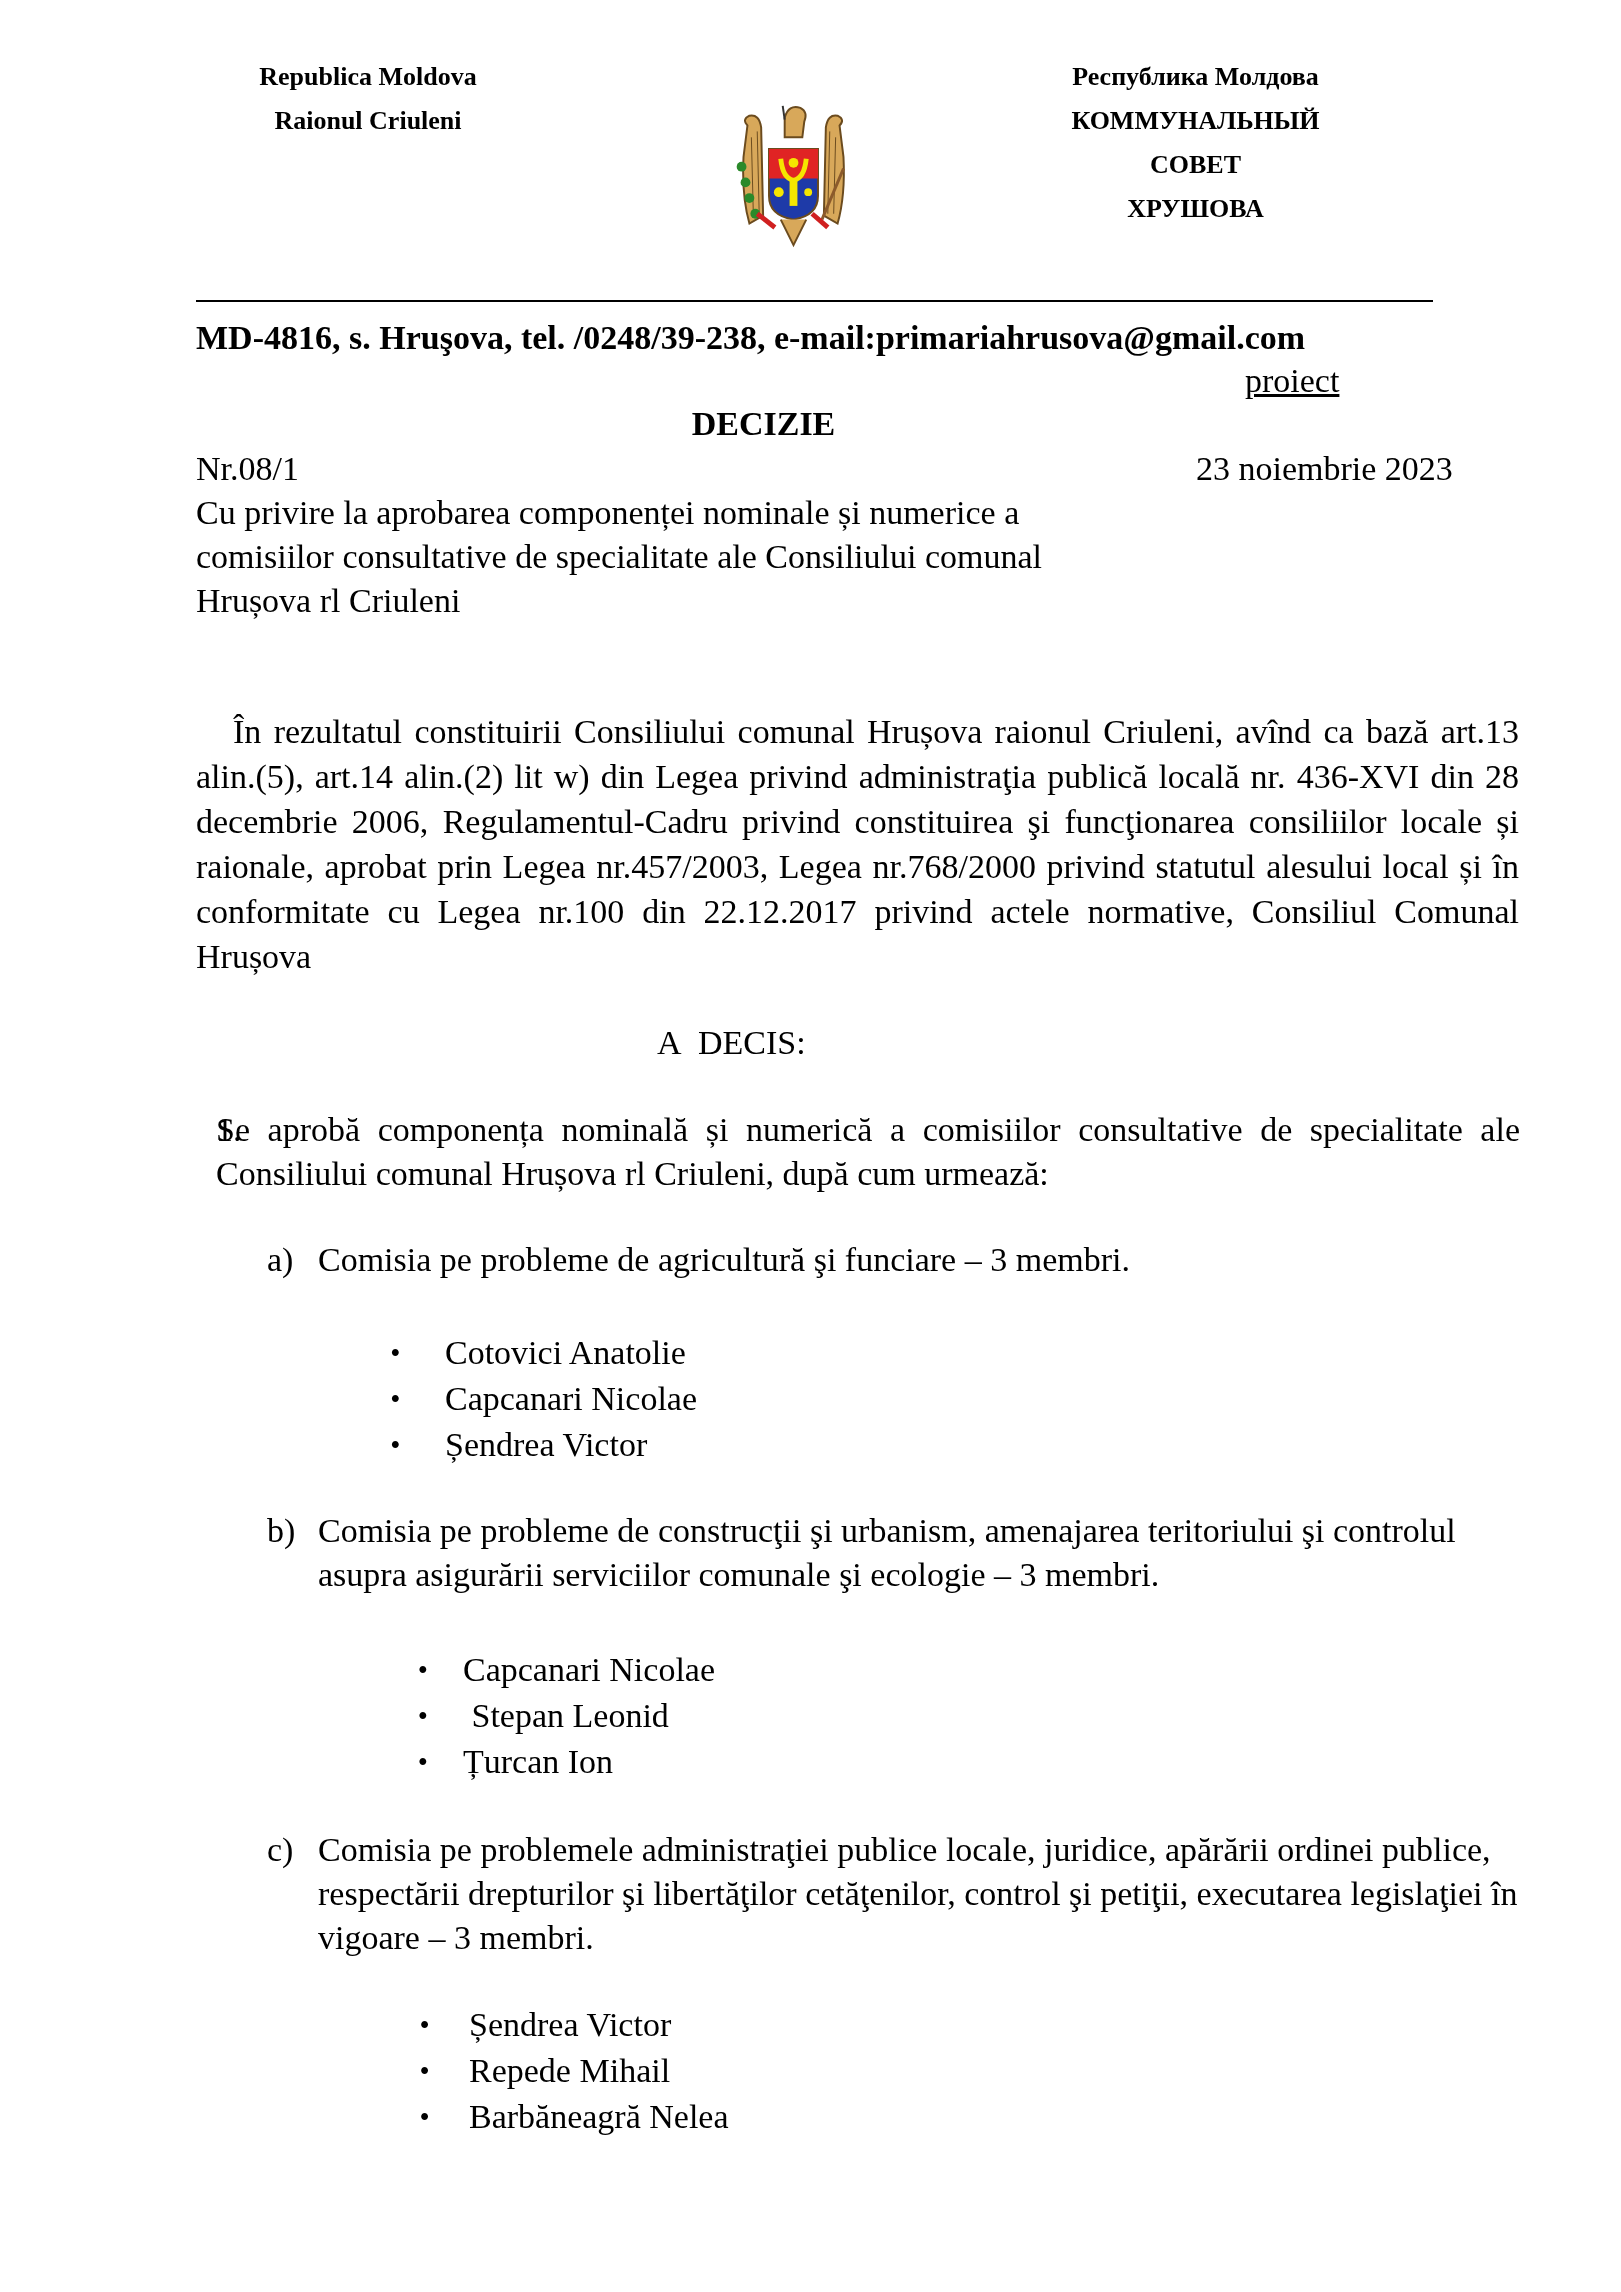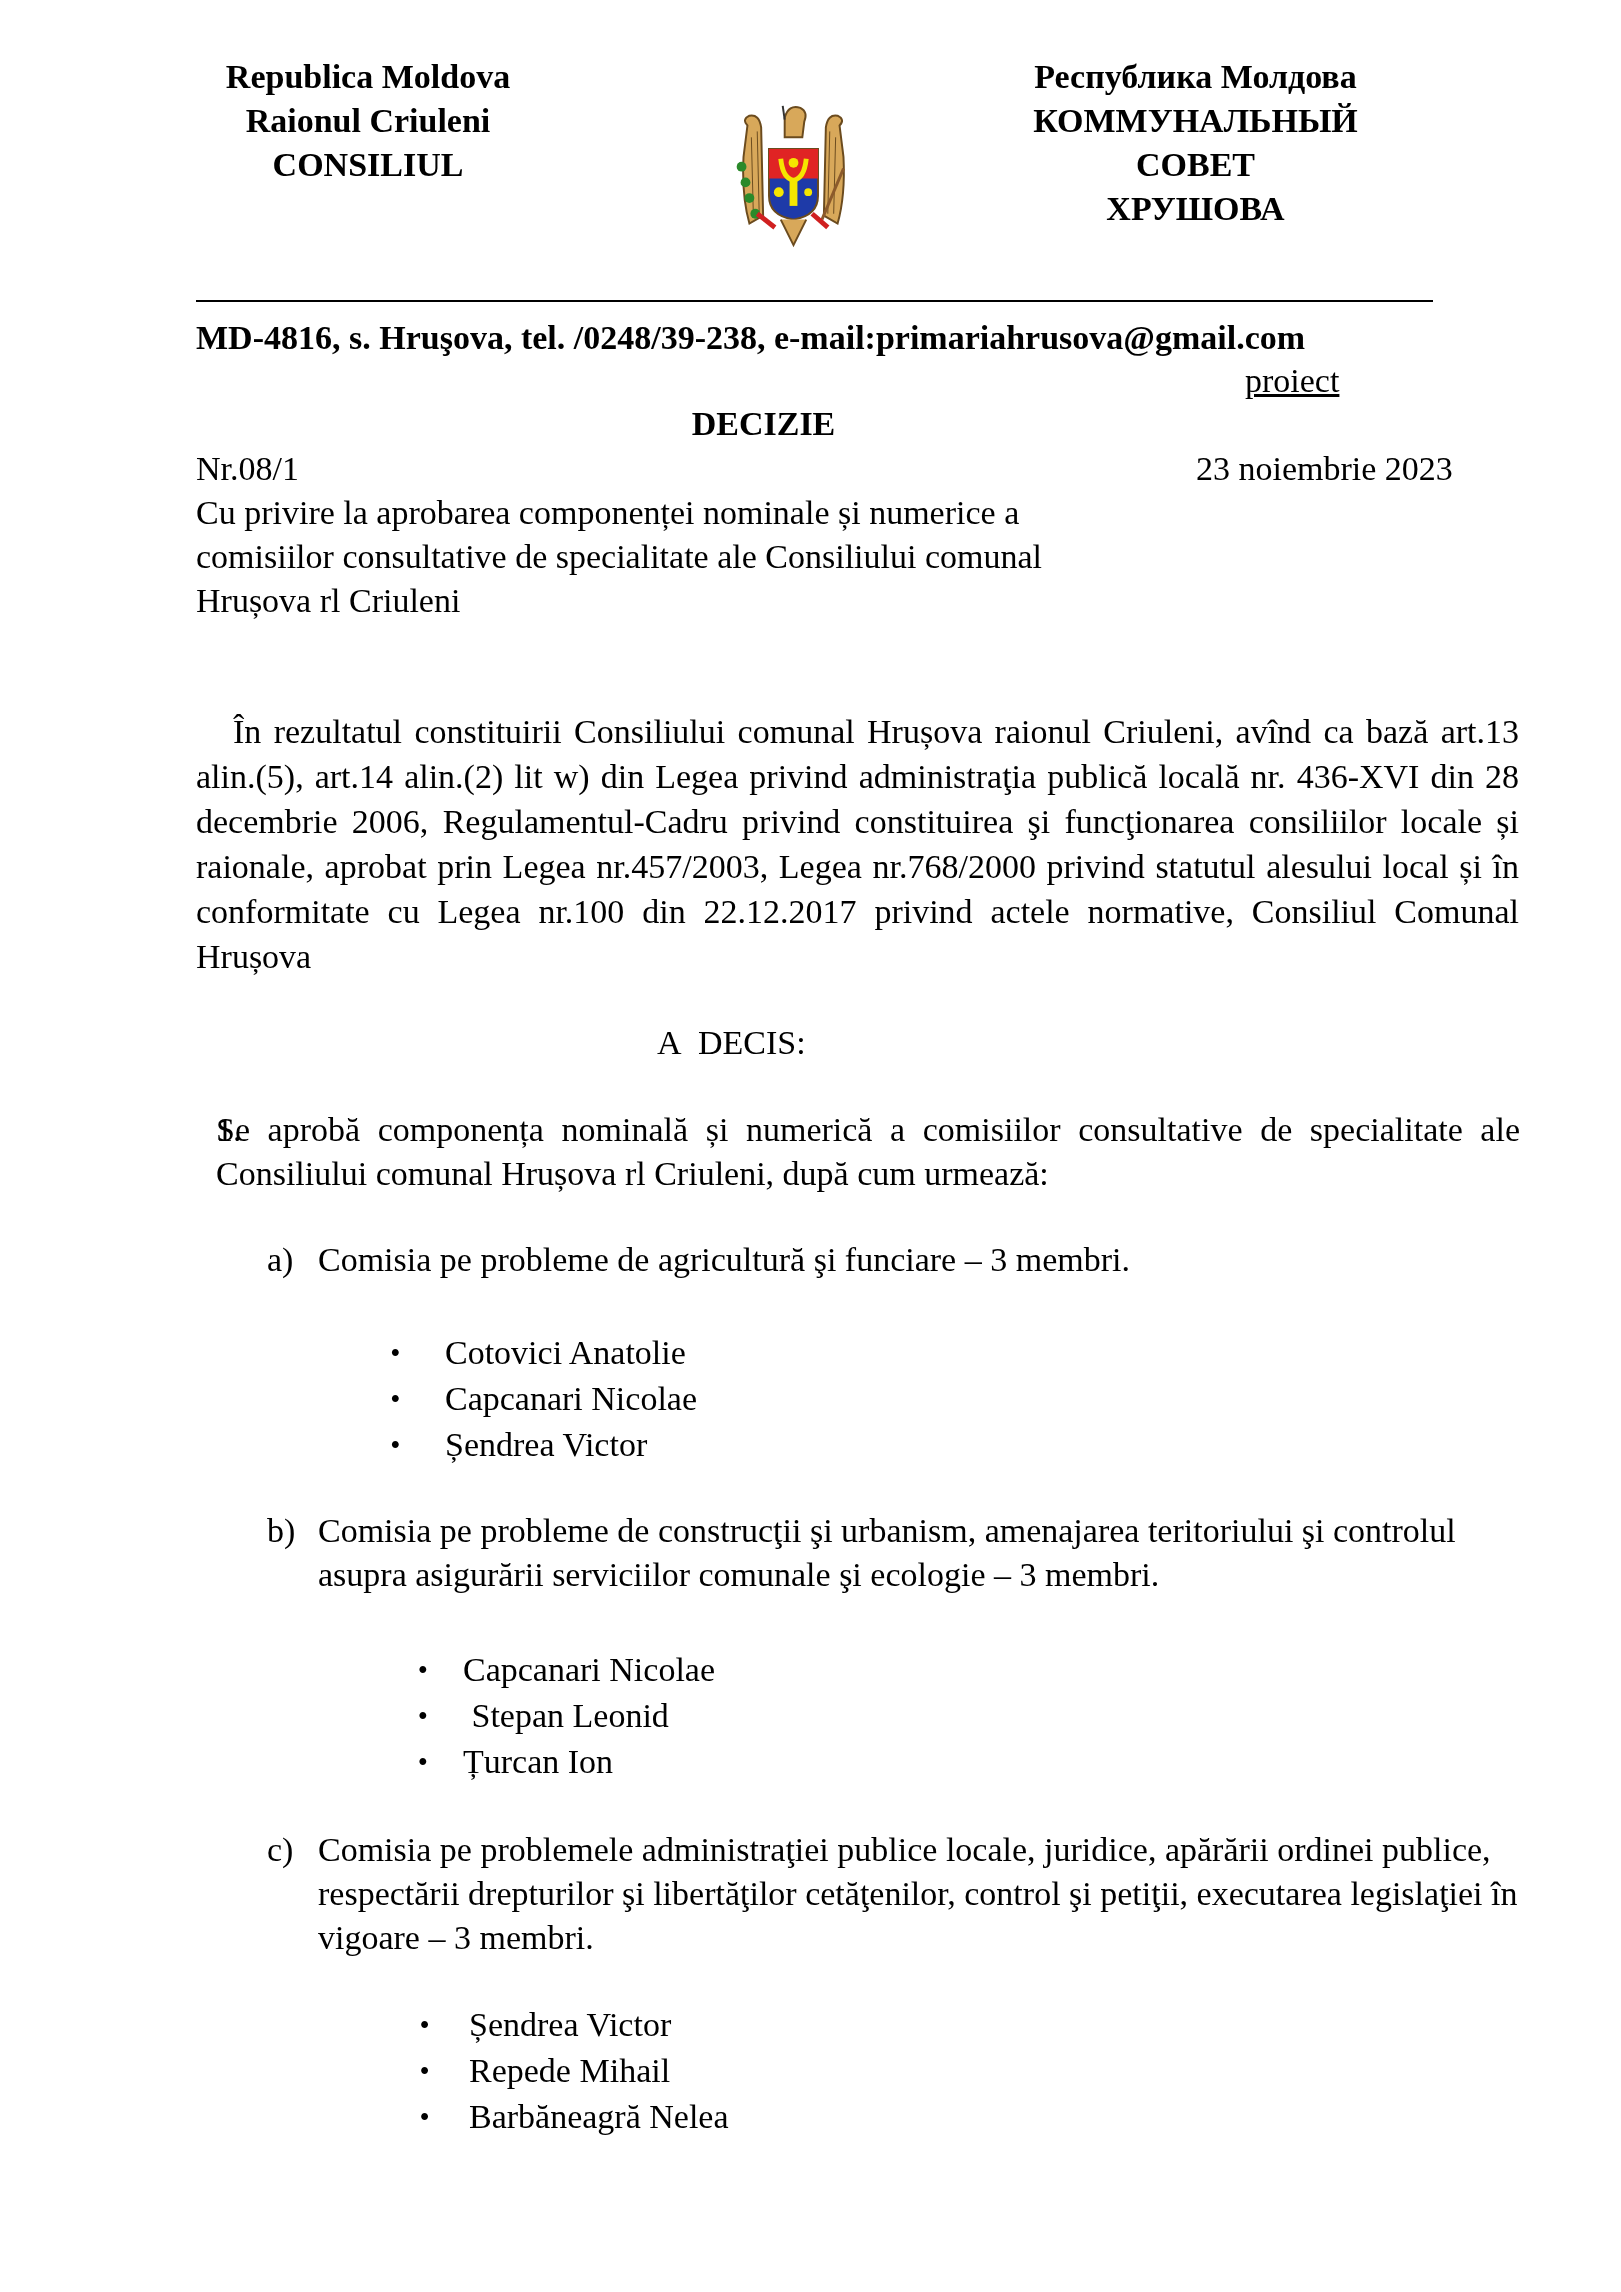--- a/index.html
+++ b/index.html
@@ -1,19 +1,19 @@
 <!DOCTYPE html>
 <html><head>
   <meta charset="utf-8">
   <style>
     html, body { margin: 0; padding: 0; background: #ffffff; }
     body { width: 1621px; height: 2293px; position: relative; overflow: hidden;
       font-family: "Liberation Serif", "DejaVu Serif", serif; color: #000; }
     .abs { position: absolute; }
-    .hdr { font-weight: bold; font-size: 34px; line-height: 44px; text-align: center; }
+    .hdr { font-weight: bold; font-size: 26px; line-height: 44px; text-align: center; }
     .hdr-left { left: 172px; top: 55px; width: 392px; }
     .hdr-right { left: 965px; top: 55px; width: 461px; }
     .emblem { left: 720px; top: 98px; width: 147px; height: 157px; }
     .rule { left: 196px; top: 300px; width: 1237px; height: 0; border-top: 2.9px solid #000; }
     .contact { left: 196px; top: 316px; width: 1304px; font-weight: bold; font-size: 34px; line-height: 43px; }
     .proiect { left: 1245px; top: 359px; font-size: 34px; line-height: 43px; text-decoration: underline; }
     .decizie { left: 0; width: 1449px; top: 402px; font-weight: bold; font-size: 34px; line-height: 43px; text-align: center; padding-left: 78px; box-sizing: border-box; }
     .nr { left: 196px; top: 447px; font-size: 34px; line-height: 43px; }
     .date { left: 1196px; top: 447px; font-size: 34px; line-height: 43px; }
     .subject { left: 196px; top: 491px; width: 882px; font-size: 34px; line-height: 44px; }
@@ -37,21 +37,20 @@
     .m-b .bullet { left: 15.7px; } .m-b .nm { margin-left: 61px; }
     .m-c { left: 402px; top: 2002px; }
     .m-c .bullet { left: 17.6px; } .m-c .nm { margin-left: 67px; }
   </style>
 </head>
 <body>
 
 <div class="abs hdr hdr-left">
   <div>Republica Moldova</div>
   <div>Raionul Criuleni</div>
-  <div>CONSILIUL</div>
 </div>
 
 <div class="abs emblem">
   <svg width="147" height="157" viewBox="0 0 150 160">
 
     <path d="M28 28 Q22 22 30 18 Q40 16 42 30 L44 120 L30 128 Q22 100 24 60 Z" fill="#d8a85a" stroke="#6b4b1e" stroke-width="2"></path>
     <path d="M122 28 Q128 22 120 18 Q110 16 108 30 L106 120 L120 128 Q128 100 126 60 Z" fill="#d8a85a" stroke="#6b4b1e" stroke-width="2"></path>
     <line x1="32" y1="40" x2="34" y2="118" stroke="#6b4b1e" stroke-width="1"></line>
     <line x1="38" y1="34" x2="40" y2="118" stroke="#6b4b1e" stroke-width="1"></line>
     <line x1="118" y1="40" x2="116" y2="118" stroke="#6b4b1e" stroke-width="1"></line>

